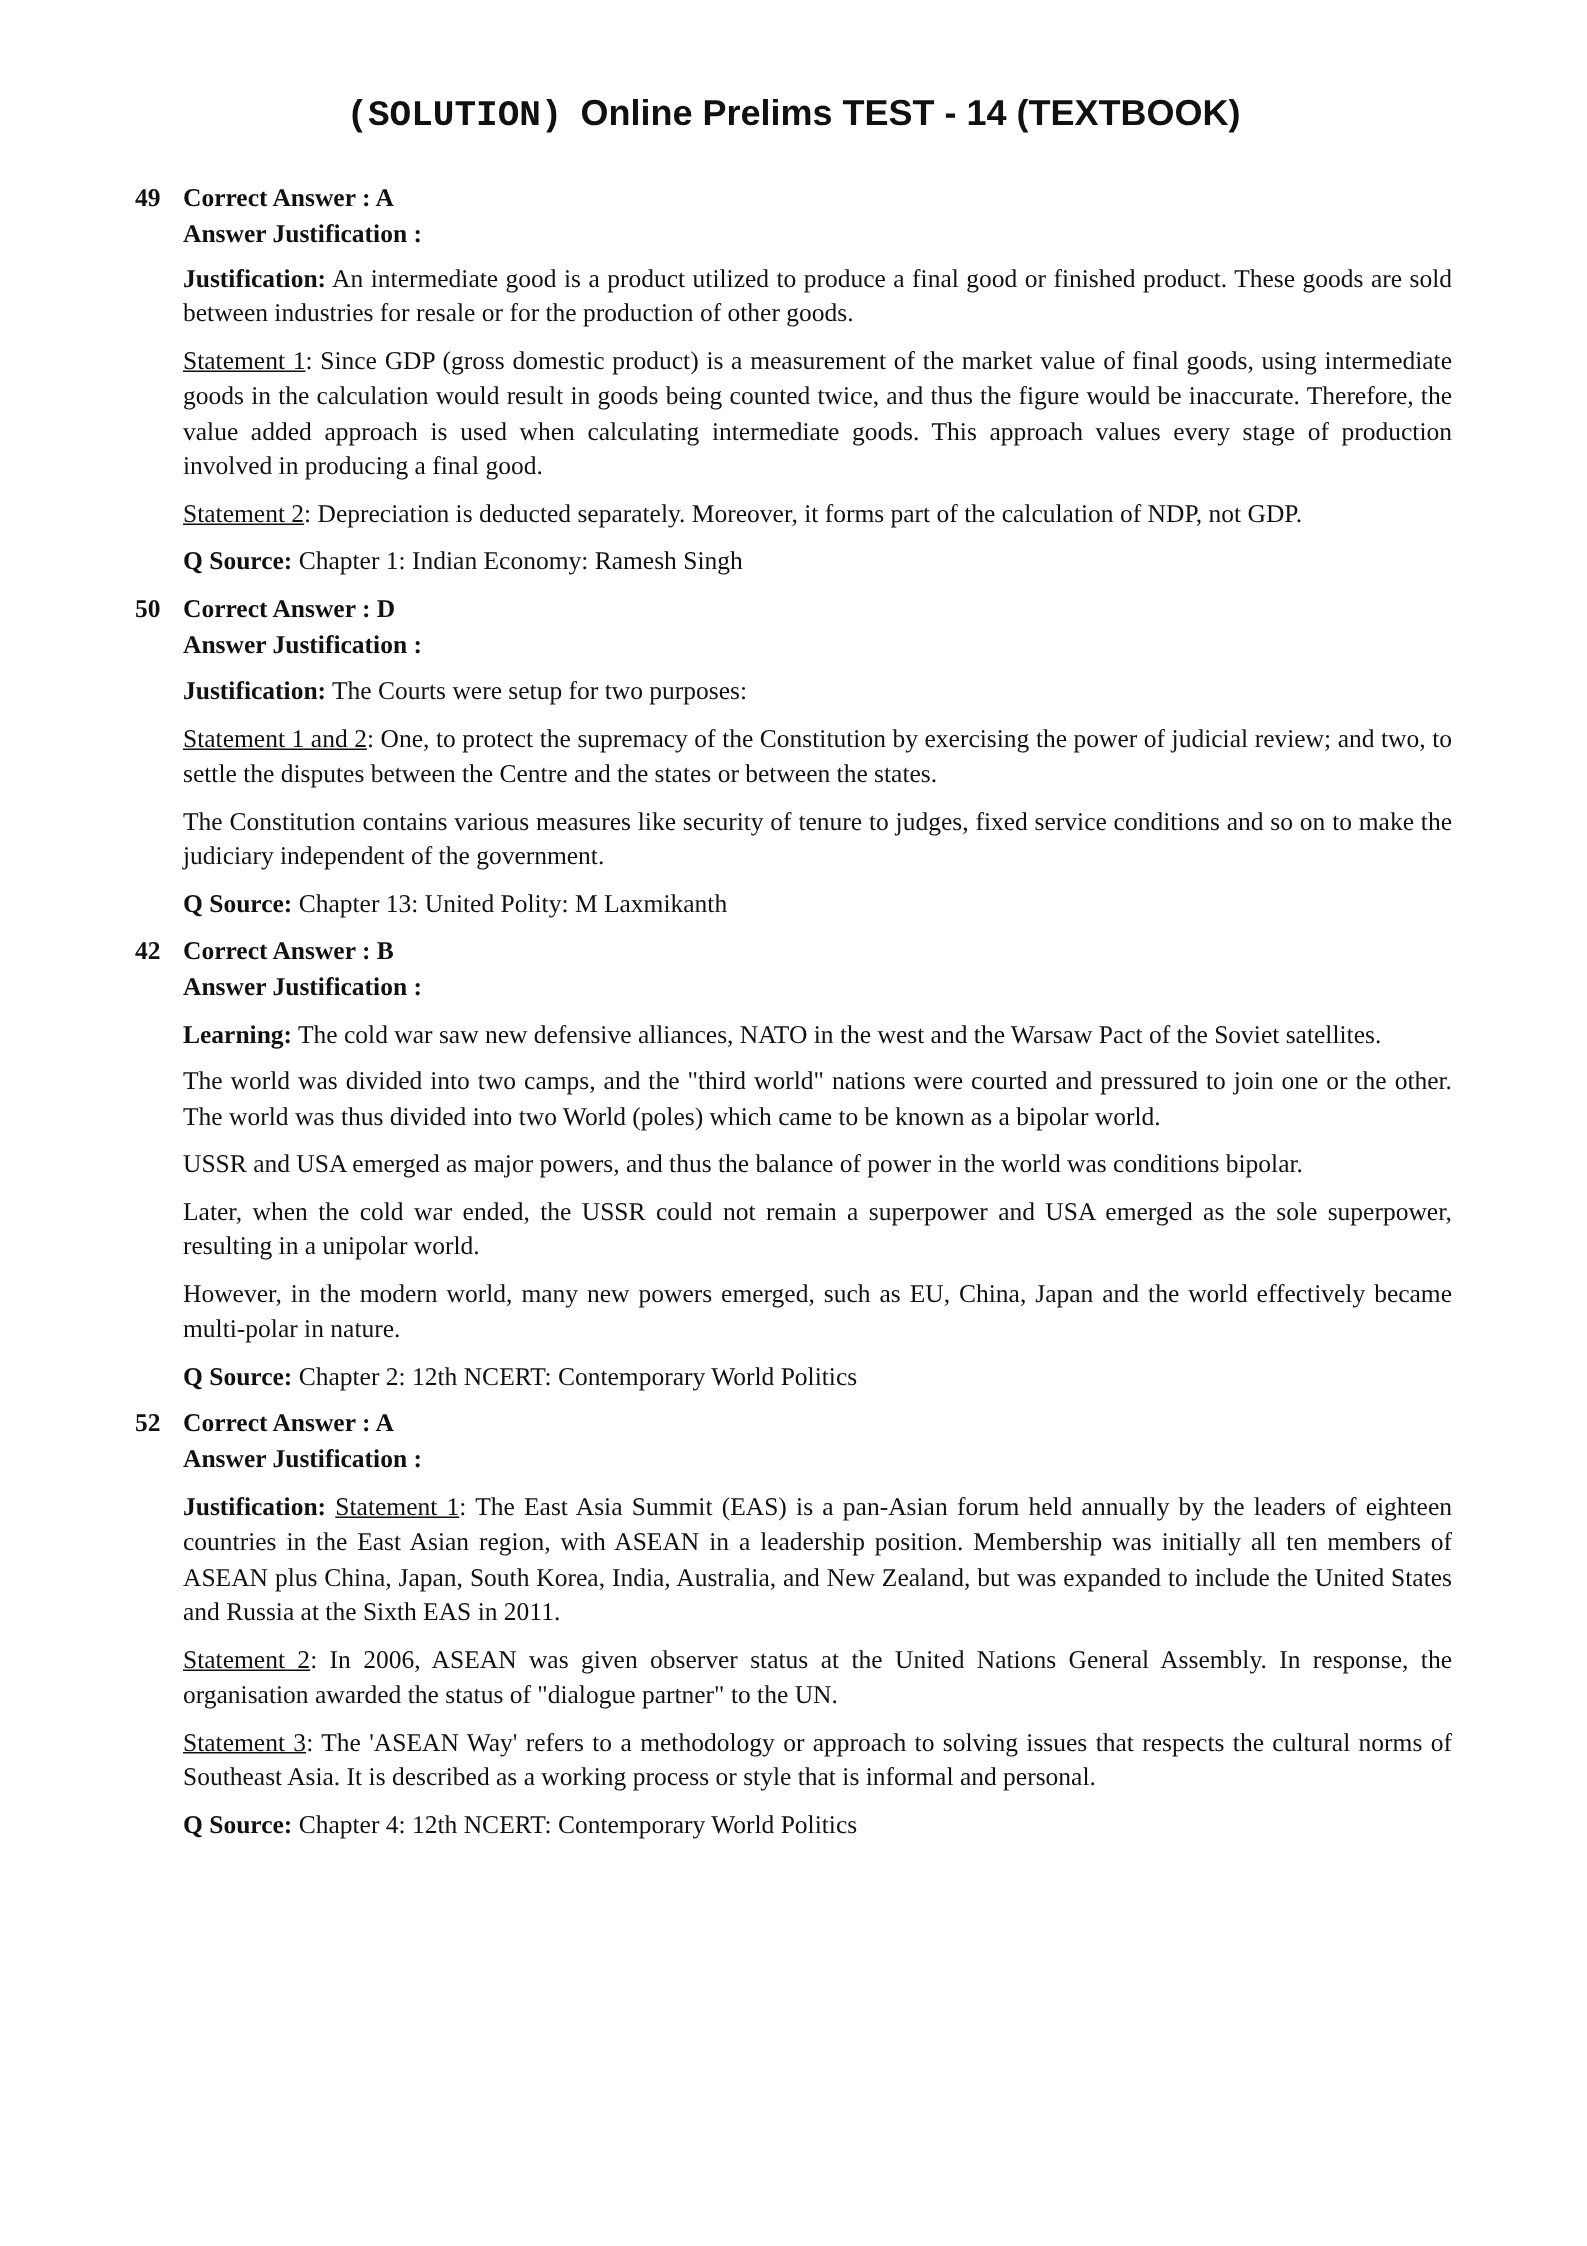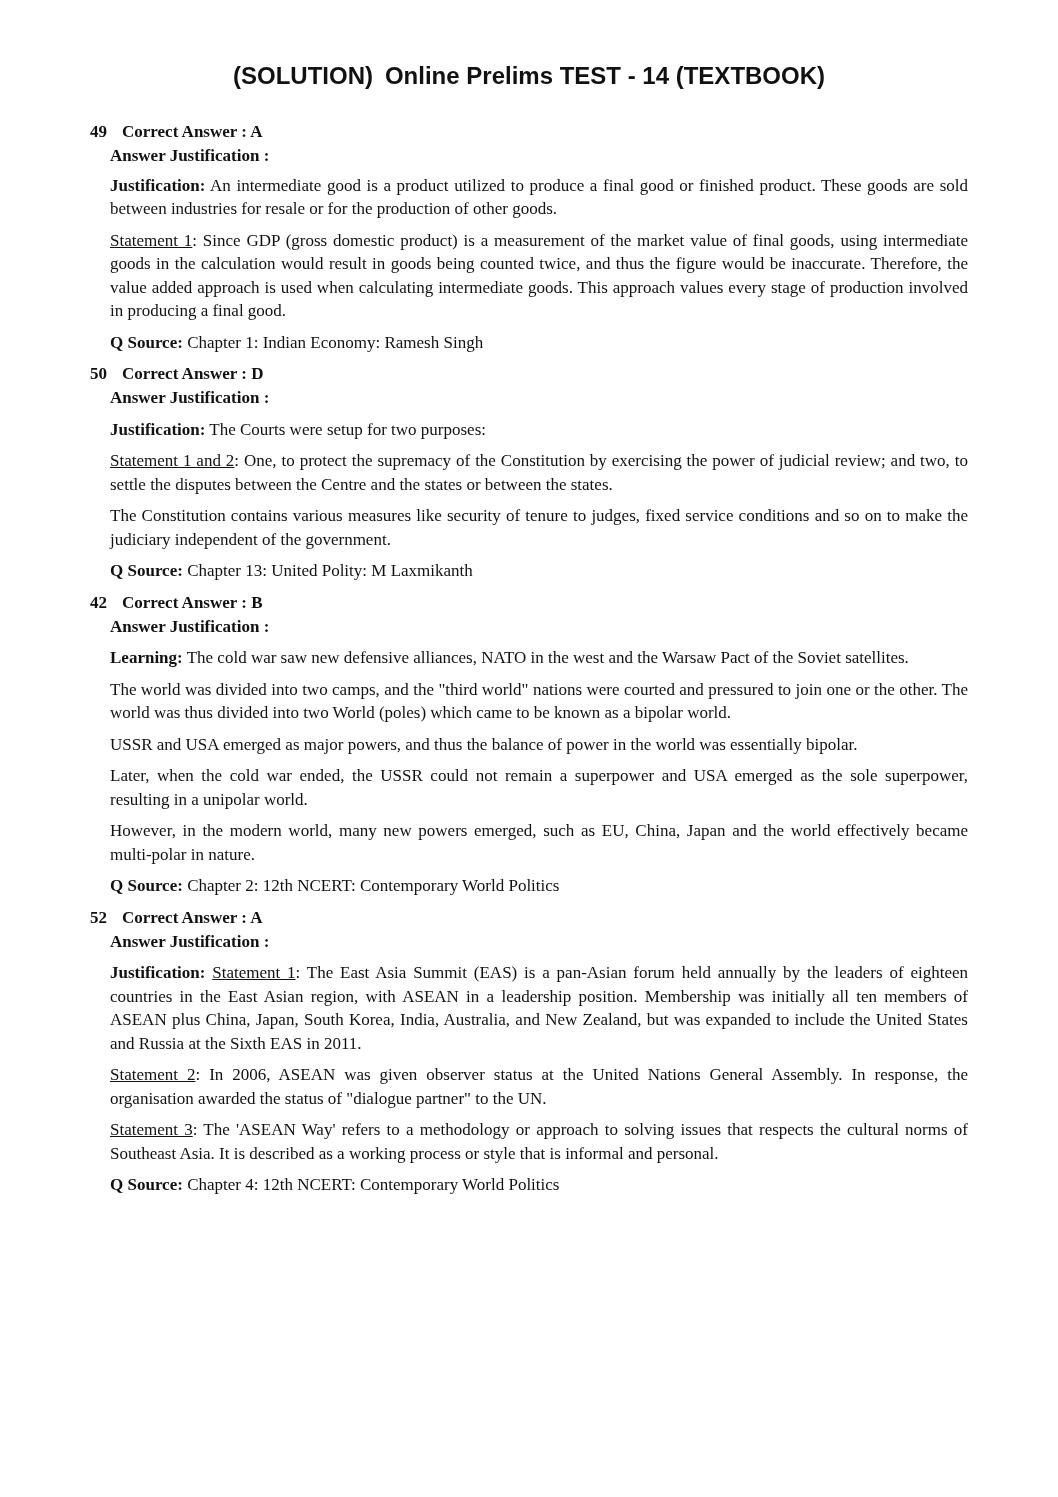--- a/index.html
+++ b/index.html
@@ -4,27 +4,27 @@
 <style>
   html, body { margin: 0; padding: 0; background: #ffffff; }
   body {
     width: 1058px; height: 1497px; overflow: hidden; position: relative;
     font-family: "Liberation Serif", serif; color: #111;
   }
   .title {
     position: absolute; top: 62px; left: 0; width: 1058px; text-align: center;
     font-size: 24px; font-weight: bold; letter-spacing: 0px;
   }
-  .title .sol { font-family: Liberation Sans, sans-serif; }
+  .title .sol { font-family: Liberation Mono, monospace; }
   .title .main { font-family: "Liberation Sans", sans-serif; }
   .content { position: absolute; top: 120px; left: 90px; width: 878px; }
   .q { position: relative; }
   .qhead { display: flex; font-weight: bold; font-size: 17px; line-height: 24px; height: 24px; align-items: flex-end; }
   .qnum { width: 32px; }
-  .body { margin-left: 20px; font-size: 17px; line-height: 23.5px; }
+  .body { margin-left: 32px; font-size: 17px; line-height: 23.5px; }
   .body p { margin: 0 0 8px 0; text-align: justify; }
   .aj { font-weight: bold; margin: 0 0 8px 0; }
   b.lbl { font-weight: bold; }
   u.st { text-decoration: underline; }
 </style>
 </head>
 <body>
 
 <div class="title">
   <span class="sol">(SOLUTION)</span>&nbsp;&nbsp;<span class="main">Online Prelims TEST - 14 (TEXTBOOK)</span>
@@ -34,20 +34,21 @@
 
   <div class="q" style="margin-bottom:2px;">
     <div class="qhead">
       <span class="qnum">49</span>
       <span>Correct Answer : A</span>
     </div>
     <div class="body">
       <div class="aj" style="margin-bottom:6px;">Answer Justification :</div>
       <p><b class="lbl">Justification:</b><span> An intermediate good is a product utilized to produce a final good or finished product. These goods are sold between industries for resale or for the production of other goods.</span></p>
       <p><u class="st">Statement 1</u><span>: Since GDP (gross domestic product) is a measurement of the market value of final goods, using intermediate goods in the calculation would result in goods being counted twice, and thus the figure would be inaccurate. Therefore, the value added approach is used when calculating intermediate goods. This approach values every stage of production involved in producing a final good.</span></p>
+      <p><u class="st">Statement 2</u><span>: Depreciation is deducted separately. Moreover, it forms part of the calculation of NDP, not GDP.</span></p>
       <p><b class="lbl">Q Source:</b><span> Chapter 1: Indian Economy: Ramesh Singh</span></p>
     </div>
   </div>
 
   <div class="q">
     <div class="qhead">
       <span class="qnum">50</span>
       <span>Correct Answer : D</span>
     </div>
     <div class="body">
@@ -61,21 +62,21 @@
 
   <div class="q">
     <div class="qhead">
       <span class="qnum">42</span>
       <span>Correct Answer : B</span>
     </div>
     <div class="body">
       <div class="aj">Answer Justification :</div>
       <p><b class="lbl">Learning:</b><span> The cold war saw new defensive alliances, NATO in the west and the Warsaw Pact of the Soviet satellites.</span></p>
       <p><span>The world was divided into two camps, and the "third world" nations were courted and pressured to join one or the other. The world was thus divided into two World (poles) which came to be known as a bipolar world.</span></p>
-      <p><span>USSR and USA emerged as major powers, and thus the balance of power in the world was essentially bipolar.</span></p>
+      <p><span>USSR and USA emerged as major powers, and thus the balance of power in the world was conditions bipolar.</span></p>
       <p><span>Later, when the cold war ended, the USSR could not remain a superpower and USA emerged as the sole superpower, resulting in a unipolar world.</span></p>
       <p><span>However, in the modern world, many new powers emerged, such as EU, China, Japan and the world effectively became multi-polar in nature.</span></p>
       <p><b class="lbl">Q Source:</b><span> Chapter 2: 12th NCERT: Contemporary World Politics</span></p>
     </div>
   </div>
 
   <div class="q">
     <div class="qhead">
       <span class="qnum">52</span>
       <span>Correct Answer : A</span>

